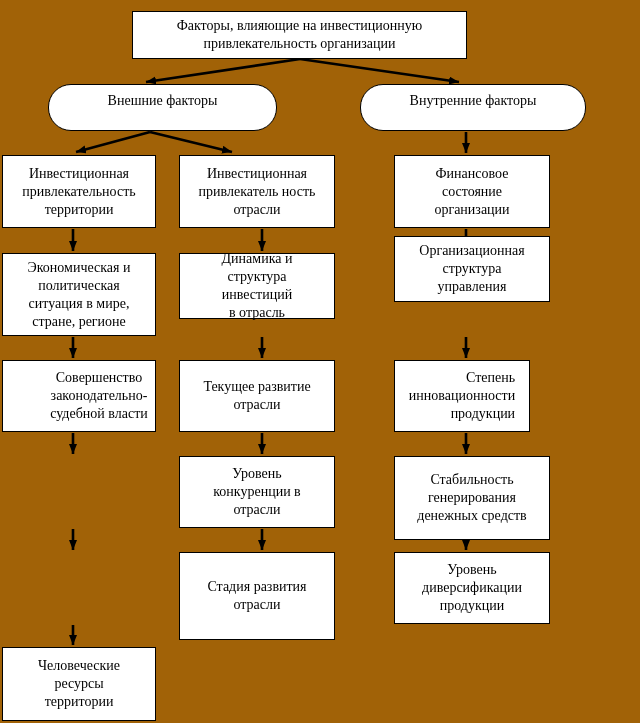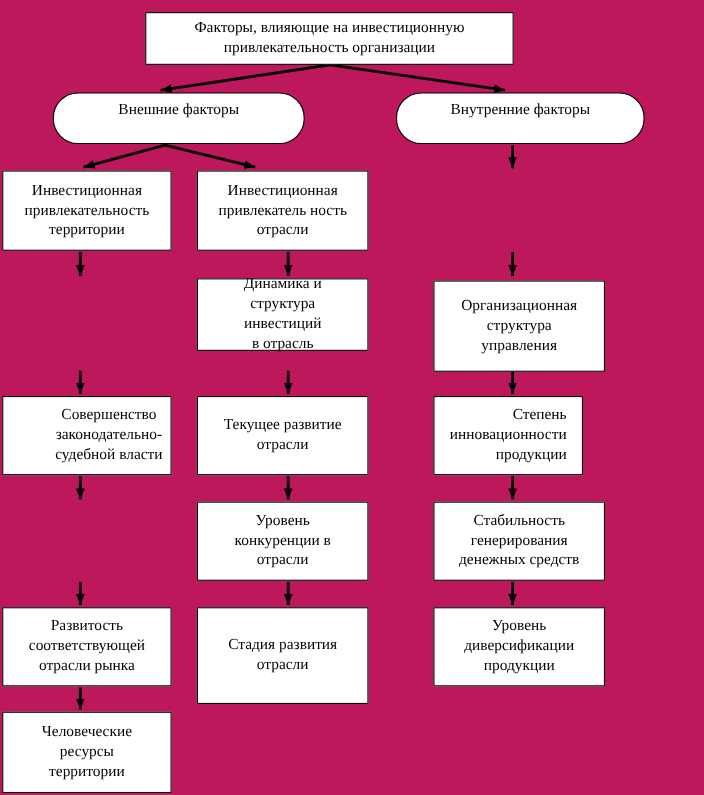--- a/index.html
+++ b/index.html
@@ -4,21 +4,21 @@
 <style>
   html, body {
     margin: 0;
     padding: 0;
     background: #ffffff;
   }
   .canvas {
     position: relative;
     width: 640px;
     height: 723px;
-    background: #be185d;
+    background: #a16207;
     font-family: "Liberation Serif", "DejaVu Serif", serif;
     color: #000000;
     overflow: hidden;
   }
   .arrows {
     position: absolute;
     left: 0;
     top: 0;
     width: 640px;
     height: 723px;
@@ -86,51 +86,55 @@
 
   <div class="box" style="left:132px; top:11px; width:335px; height:48px;">Факторы, влияющие на инвестиционную
 привлекательность организации</div>
 
   <div class="box top-align" style="left:48px; top:84px; width:229px; height:47px;">Внешние факторы</div>
   <div class="box top-align" style="left:360px; top:84px; width:226px; height:47px;">Внутренние факторы</div>
 
   <div class="box" style="left:2px; top:155px; width:154px; height:73px;">Инвестиционная
 привлекательность
 территории</div>
+  <div class="box" style="left:2px; top:253px; width:154px; height:83px;">Экономическая и
+политическая
+ситуация в мире,
+стране, регионе</div>
   <div class="box" style="left:2px; top:360px; width:154px; height:72px;padding-left:40px;">Совершенство
 законодательно-
 судебной власти</div>
-  <div class="box" style="left:2px; top:552px; width:154px; height:72px;">Развитость
-соответствующей
-отрасли рынка</div>
   <div class="box" style="left:2px; top:647px; width:154px; height:74px;">Человеческие
 ресурсы
 территории</div>
 
   <div class="box" style="left:179px; top:155px; width:156px; height:73px;">Инвестиционная
 привлекатель ность
 отрасли</div>
   <div class="box" style="left:179px; top:253px; width:156px; height:66px;">Динамика и
 структура
 инвестиций
 в отрасль</div>
   <div class="box" style="left:179px; top:360px; width:156px; height:72px;">Текущее развитие
 отрасли</div>
   <div class="box" style="left:179px; top:456px; width:156px; height:72px;">Уровень
 конкуренции в
 отрасли</div>
   <div class="box" style="left:179px; top:552px; width:156px; height:88px;">Стадия развития
 отрасли</div>
 
-  <div class="box" style="left:394px; top:255px; width:156px; height:83px;">Организационная
+  <div class="box" style="left:394px; top:155px; width:156px; height:73px;">Финансовое
+состояние
+организации</div>
+  <div class="box" style="left:394px; top:236px; width:156px; height:66px;">Организационная
 структура
 управления</div>
   <div class="box" style="left:394px; top:360px; width:136px; height:72px;text-align:right;">Степень
 инновационности
 продукции</div>
-  <div class="box" style="left:394px; top:456px; width:156px; height:72px;">Стабильность
+  <div class="box" style="left:394px; top:456px; width:156px; height:84px;">Стабильность
 генерирования
 денежных средств</div>
   <div class="box" style="left:394px; top:552px; width:156px; height:72px;">Уровень
 диверсификации
 продукции</div>
 
 </div>
 
 </body></html>

